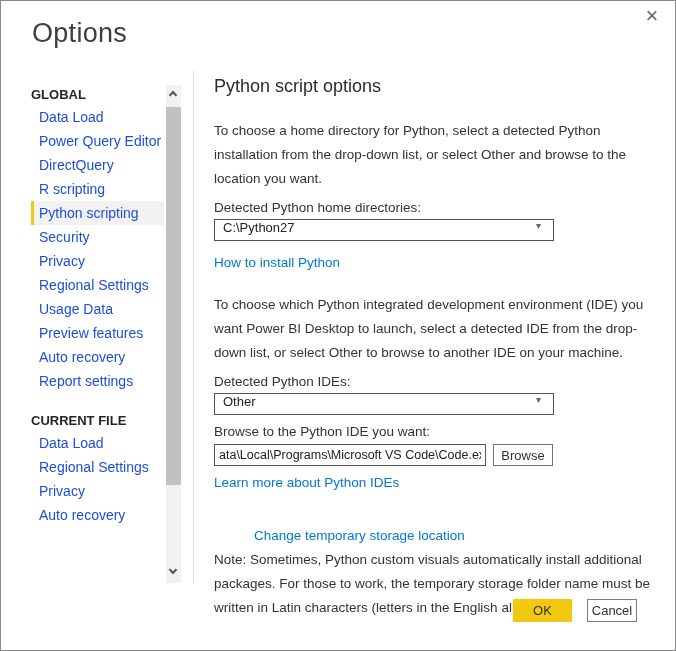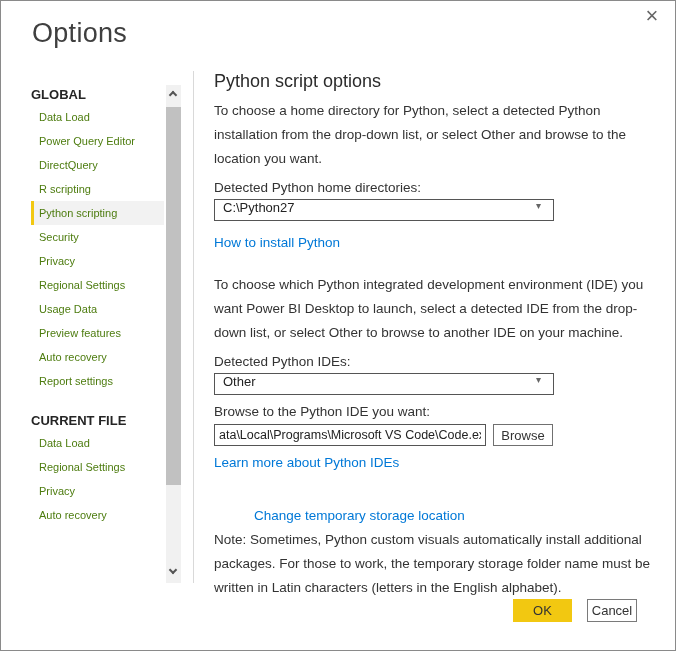--- a/index.html
+++ b/index.html
@@ -45,22 +45,22 @@
     height: 20px;
     line-height: 20px;
     font-size: 13px;
     font-weight: bold;
     color: #252525;
   }
   .side-header.second { margin-top: 18px; }
   .side-item {
     height: 24px;
     line-height: 24px;
-    font-size: 11px;
-    color: #4d7c0f;
+    font-size: 14px;
+    color: #1d4ed8;
     padding-left: 8px;
     cursor: pointer;
     white-space: nowrap;
   }
   .side-item.selected {
     background: #f2f2f2;
     border-left: 3px solid #F2C811;
     padding-left: 5px;
   }
   
@@ -102,26 +102,27 @@
   
   .main {
     position: absolute;
     left: 213px; top: 70px;
     width: 452px;
   }
   .main h1 {
     font-size: 18px;
     font-weight: 400;
     color: #2b2b2b;
+    margin-top: 5px;
   }
   .para {
     font-size: 13.5px;
     line-height: 24px;
     color: #333;
-    margin-top: 7px;
+    margin-top: 22px;
     width: 452px;
   }
   .para.second { margin-top: 22px; }
   .field-label {
     font-size: 13.5px;
     color: #333;
     margin-top: 9px;
   }
   .combo {
     margin-top: 4px;

